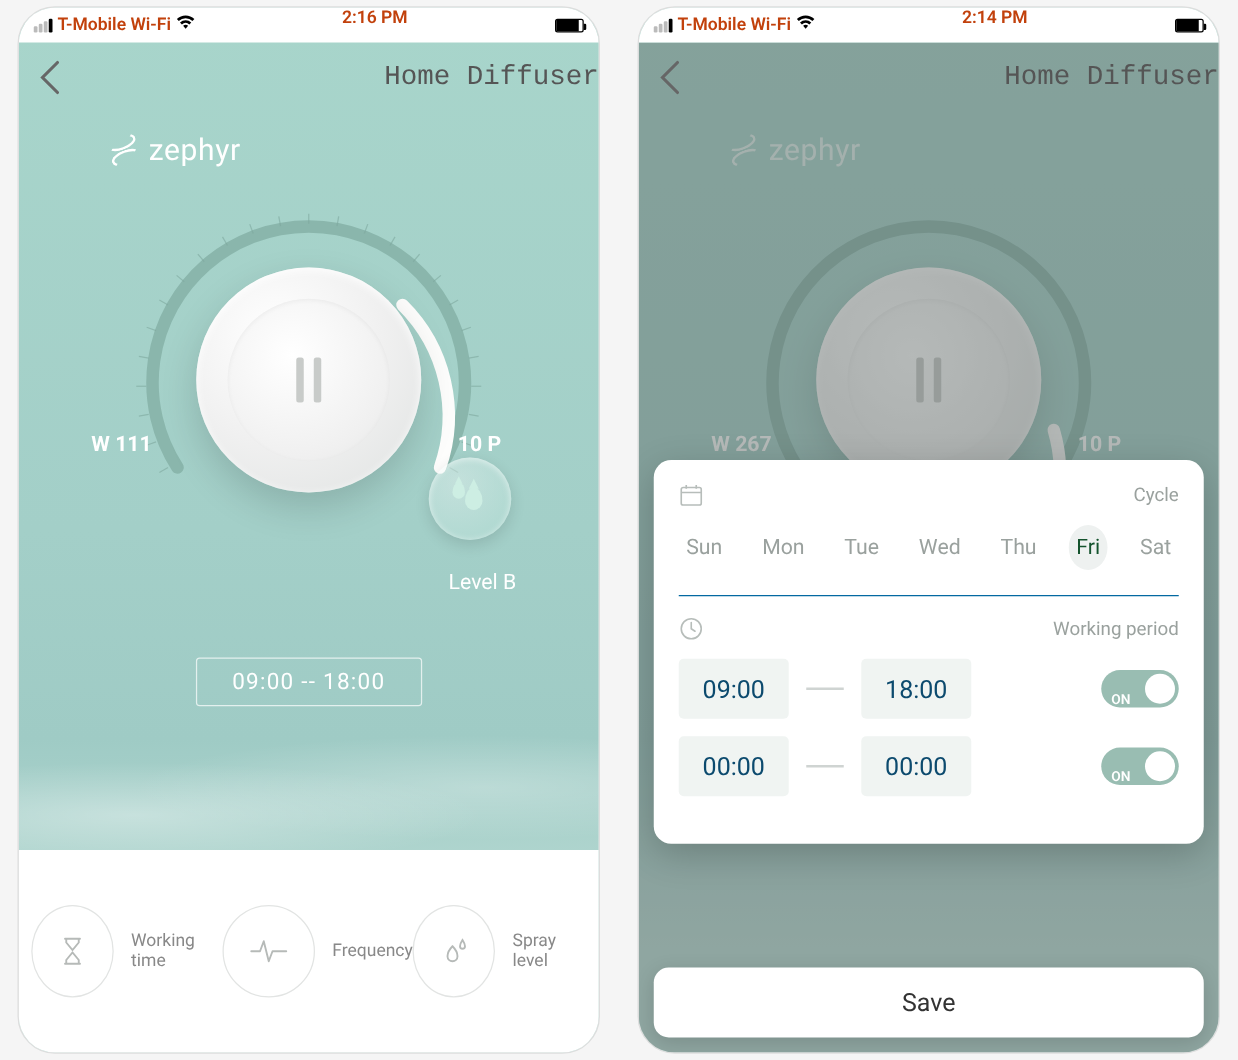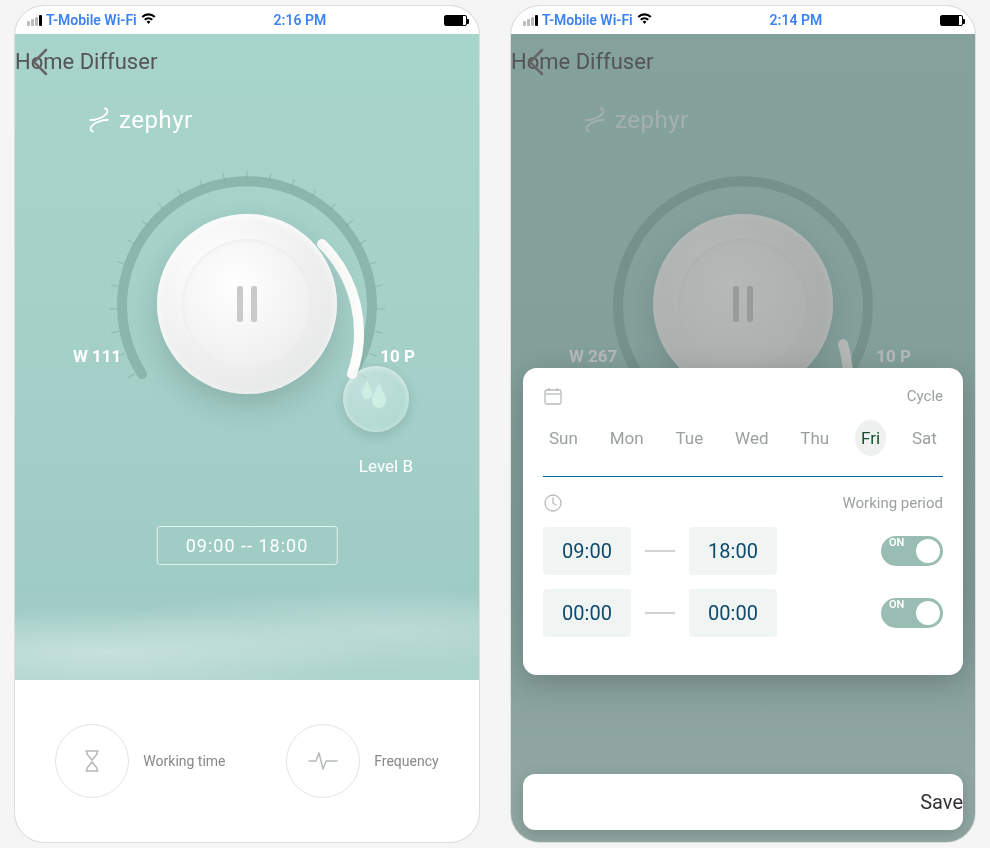--- a/index.html
+++ b/index.html
@@ -18,45 +18,45 @@
     border-radius: 30px;
     position: relative;
     overflow: hidden;
     border: 1px solid #ddd;
   }
   
   .status-bar {
     height: 28px;
     display: flex;
     justify-content: space-between;
-    align-items: center;
     padding: 0 12px;
     background: #fff;
     font-size: 14px;
     font-weight: 600;
-    color: #3b82f6;
+    color: #c2410c;
   }
   .status-left { display: flex; align-items: center; gap: 4px; }
   .status-right { display: flex; align-items: center; gap: 6px; }
   .sig-bars { display: flex; align-items: flex-end; gap: 1px; }
   .sig-bars span { width: 3px; background: #bbb; border-radius: 1px; }
   .sig-bars span:nth-child(1){ height:5px;} .sig-bars span:nth-child(2){height:7px;}
   .sig-bars span:nth-child(3){height:9px;} .sig-bars span:nth-child(4){height:11px;background:#000;}
   .wifi-glyph { font-size: 13px; }
   .battery { width: 23px; height: 11px; border: 1px solid #000; border-radius: 2px; position: relative; }
   .battery::after { content: ''; position: absolute; right: -3px; top: 3px; width: 2px; height: 5px; background: #000; border-radius: 0 1px 1px 0; }
   .battery-fill { width: 85%; height: 100%; background: #000; }
   
   .header {
     height: 54px;
     display: flex;
     align-items: center;
-    justify-content: flex-start;
+    justify-content: flex-end;
     position: relative;
     color: #555;
+    font-family: Liberation Mono, monospace;
   }
   .back-btn {
     position: absolute; left: 16px; top: 14px;
     font-size: 28px; font-weight: 300; color: #666;
   }
   .page-title { font-size: 22px; font-weight: 400; color: #555; }
   .brand {
     display: flex; align-items: center; gap: 8px;
     color: #fff; font-size: 24px; font-weight: 400;
     padding: 18px 24px 10px;
@@ -88,21 +88,21 @@
   .dial-knob-inner {
     width: 130px; height: 130px; border-radius: 50%;
     background: radial-gradient(circle at 40% 35%, #fff 0%, #f0f0f0 70%, #e5e7e6 100%);
     box-shadow: inset 0 1px 4px rgba(0,0,0,0.05);
     display:flex; align-items:center; justify-content:center;
     gap: 8px;
   }
   .pause-bar { width: 6px; height: 36px; background: #c8cbc9; border-radius: 2px; }
   .dial-label { position: absolute; color: #fff; font-size: 17px; font-weight: 700; }
   .dial-label.left { left: 58px; top: 340px; }
-  .dial-label.right { right: 64px; top: 340px; }
+  .dial-label.right { right: 78px; top: 340px; }
   .mist-bubble {
     position: absolute; right: 70px; top: 360px;
     width: 66px; height: 66px; border-radius: 50%;
     background: radial-gradient(circle at 35% 30%, rgba(255,255,255,0.35), rgba(180,225,215,0.45));
     box-shadow: 0 4px 12px rgba(0,0,0,0.12), inset 0 1px 6px rgba(255,255,255,0.6);
     display:flex; align-items:center; justify-content:center;
   }
   .drop { width: 14px; height: 18px; background: #cdeee3; border-radius: 50% 50% 50% 50% / 60% 60% 40% 40%; position:relative; }
   .drop::before { content:''; position:absolute; top:-7px; left:3px; width:0;height:0; border-left:4px solid transparent;border-right:4px solid transparent;border-bottom:8px solid #cdeee3;}
   .drop.small { width:10px; height:13px; margin-left:-4px; margin-top:-14px;}
@@ -153,31 +153,31 @@
   .day.sel { background: #eef1f0; color:#14532d; }
   .period-row { display:flex; align-items:center; gap:14px; margin: 14px 0; }
   .time-box {
     width: 88px; height: 48px; background: #f0f4f2; border-radius:4px;
     display:flex; align-items:center; justify-content:center;
     color:#0c4a6e; font-size:20px;
   }
   .dash { width:30px; height:2px; background:#cfd4d2; }
   .toggle {
     margin-left: auto; width: 62px; height: 30px; border-radius: 15px;
-    background: #99bdb2; position: relative; display:flex; align-items:flex-start;
+    background: #99bdb2; position: relative; display:flex; align-items:flex-end;
     color:#fff; font-size:11px; padding-left:8px; font-weight:600;
   }
   .toggle::after {
     content:''; position:absolute; right:3px; top:3px; width:24px; height:24px;
     background:#fff; border-radius:50%;
   }
   .save-btn {
     position:absolute; left:12px; right:12px; bottom: 12px;
     background:#fff; border-radius:12px; height:56px;
-    display:flex; align-items:center; justify-content:flex-end;
+    display:flex; align-items:center; justify-content:center;
     font-size:20px; color:#333;
     box-shadow: 0 4px 16px rgba(0,0,0,0.15);
   }
   .phone.dimmed .header, .phone.dimmed .status-bar { position: relative; z-index: 3; }
   .phone.dimmed .status-bar { background: rgba(255,255,255,0.0); }
 </style>
 </head>
 <body>
 
 <div class="phone">
@@ -283,20 +283,28 @@
       <span>Working time</span>
     </div>
     <div class="bb-item">
       <div class="bb-icon">
         <svg width="32" height="28" viewBox="0 0 32 28">
             <path d="M2 14 H9 L12 6 L16 22 L19 14 H30" stroke="#b6bab8" stroke-width="1.5" fill="none" stroke-linecap="round" stroke-linejoin="round"></path>
           </svg>
       </div>
       <span>Frequency</span>
     </div>
+    <div class="bb-item">
+      <div class="bb-icon">
+        <svg width="30" height="28" viewBox="0 0 30 28">
+            <path d="M10 18 C10 14 14 10 14 10 C14 10 18 14 18 18 A4 4 0 0 1 10 18 Z M20 10 C20 8 22 5 22 5 C22 5 24 8 24 10 A2 2 0 0 1 20 10 Z" stroke="#b6bab8" stroke-width="1.5" fill="none"></path>
+          </svg>
+      </div>
+      <span>Spray level</span>
+    </div>
   </div>
 </div>
 
 <div class="phone dimmed">
   <div class="status-bar" style="background:#fff;">
     <div class="status-left">
       <div class="sig-bars">
           <span></span>
           <span></span>
           <span></span>

